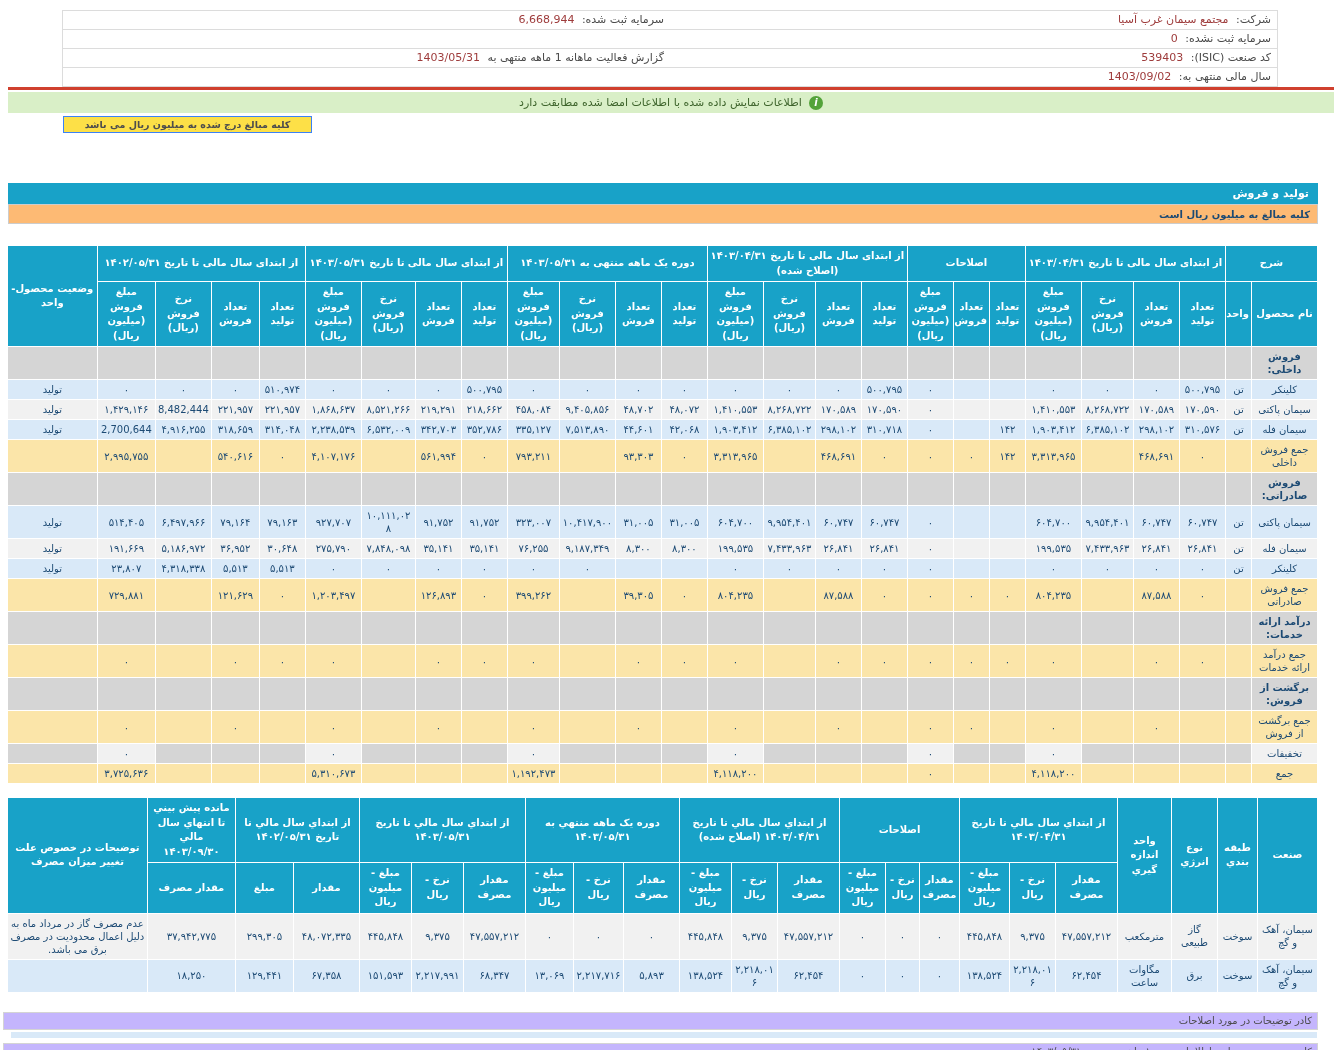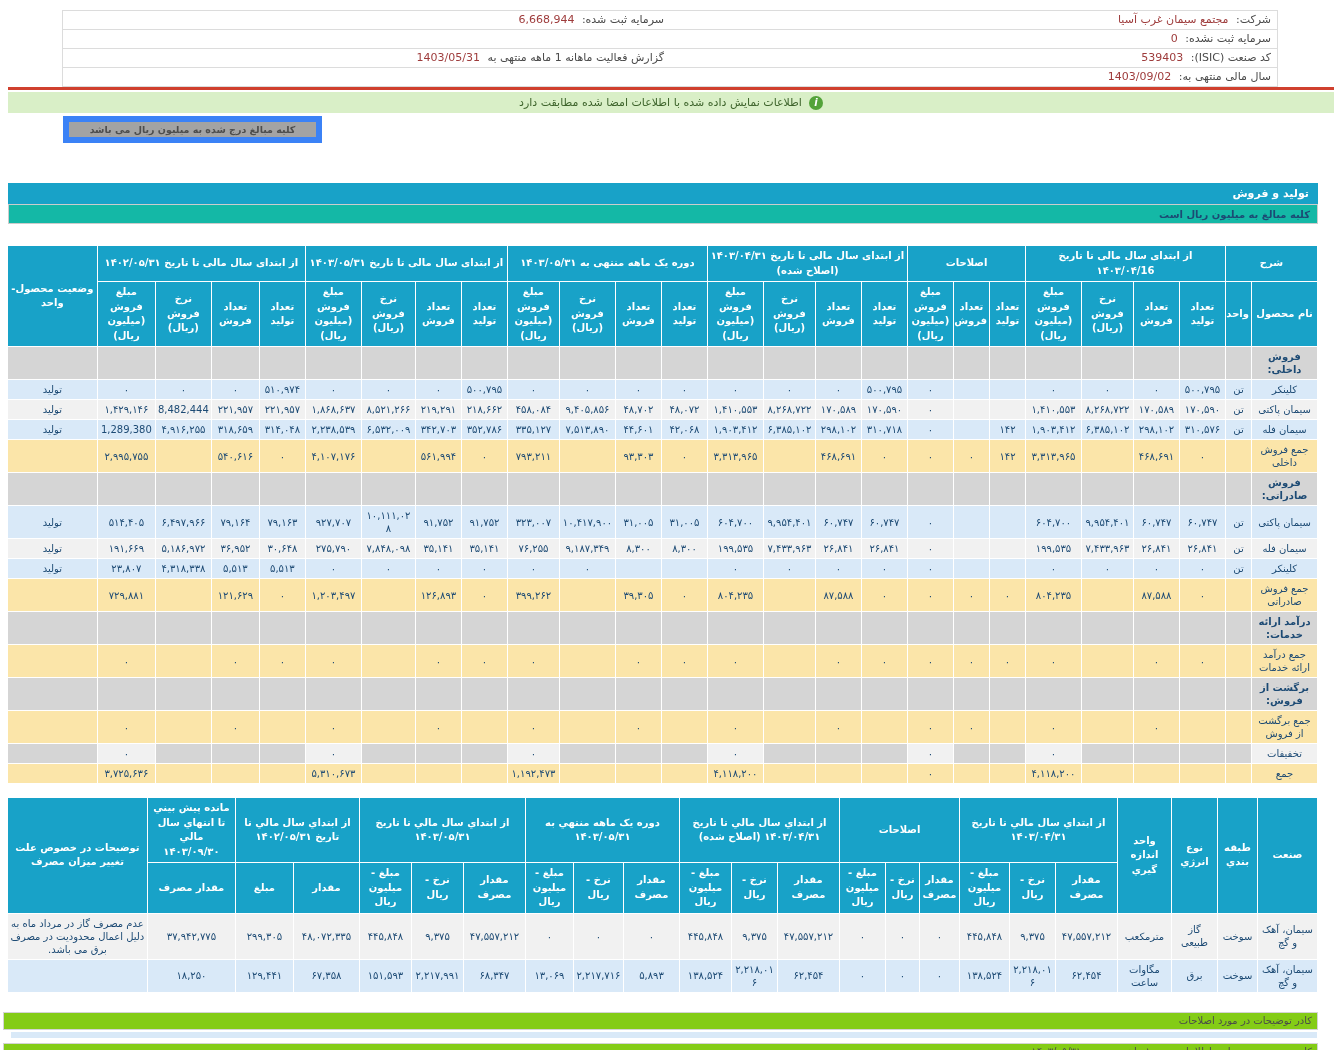--- a/index.html
+++ b/index.html
@@ -12,46 +12,46 @@
   .info{position:absolute;top:10px;right:64px;width:1214px;border:1px solid #dcdcdc;border-bottom:none;background:#fff;}
   .info-row{display:flex;border-bottom:1px solid #dcdcdc;height:18px;font-size:11px;line-height:18px;}
   .info-cell{flex:1;padding:0 6px;white-space:nowrap;overflow:hidden;}
   .info-label{color:#4a4a4a;}
   .info-value{color:#9e3b3b;margin-right:4px;}
   .red-line{position:absolute;top:87px;right:8px;left:8px;height:3px;background:#d0402e;}
   .green-bar{position:absolute;top:92px;right:8px;left:8px;height:21px;background:#d9efc7;
     display:flex;align-items:center;justify-content:center;font-size:11px;color:#3e642c;}
   .info-icon{display:inline-flex;width:14px;height:14px;border-radius:50%;background:#53a339;color:#fff;
     font-weight:700;font-size:10px;font-style:italic;align-items:center;justify-content:center;margin-left:7px;}
-  .amounts-note{position:absolute;top:116px;left:63px;width:247px;height:15px;border:6px solid #3b82f6;
-    font-size:9.5px;line-height:15px;text-align:center;color:#4d4d4d;font-weight:700;background:#a3a3a3;}
+  .amounts-note{position:absolute;top:116px;left:63px;width:247px;height:15px;border:1px solid #3b82f6;
+    font-size:9.5px;line-height:15px;text-align:center;color:#4d4d4d;font-weight:700;background:#fde047;}
   
   .section{position:absolute;right:24px;width:1310px;}
   .prod{top:183px;}
   .energy{top:797px;}
   .sec-title{height:21px;background:#18a2c8;color:#fff;font-weight:700;font-size:11px;line-height:21px;padding-right:9px;box-sizing:border-box;}
-  .sec-note{height:20px;border:1px solid #ccc;background:#14b8a6;font-size:10px;font-weight:700;color:#1c4a74;
+  .sec-note{height:20px;border:1px solid #ccc;background:#fdba74;font-size:10px;font-weight:700;color:#1c4a74;
     line-height:20px;padding-right:7px;box-sizing:border-box;}
   .tbl-gap{height:21px;}
   
   table.rep{width:1310px;table-layout:fixed;border-collapse:collapse;background:#fff;border:1px solid #cfcfcf;}
   table.rep th{background:#18a2c8;color:#fff;border:1px solid #fff;font-size:10px;font-weight:700;
     padding:3px 2px;line-height:1.45;vertical-align:middle;overflow:hidden;}
   table.rep td{border:1px solid #fff;font-size:10px;color:#1c4a74;text-align:center;
     padding:3px 2px;line-height:13px;vertical-align:middle;overflow:hidden;word-wrap:break-word;}
   td.c-lead{text-align:right;padding-right:4px;}
   td.c-tail{text-align:right;padding-right:5px;}
   .r-section td{background:#d5d5d5;font-weight:700;color:#17456d;}
   .r-blue td{background:#d9e9f8;}
   .r-gray td{background:#f1f1f1;}
   .r-sum td{background:#fbe5a9;}
   .r-mixed td.lit{background:#f1f1f1;}
   .r-mixed td.dim{background:#d5d5d5;}
   
-  .bar-gray{position:absolute;right:24px;width:1308px;height:16px;background:#84cc16;border:1px solid #d4d4d4;
+  .bar-gray{position:absolute;right:24px;width:1308px;height:16px;background:#c4b5fd;border:1px solid #d4d4d4;
     font-size:10px;color:#4a4a4a;line-height:16px;padding-right:5px;box-sizing:content-box;}
   .bar1{top:1012px;}
   .bar-blue{position:absolute;top:1032px;right:25px;width:1306px;height:6px;background:#d9e9f8;}
   .bar2{top:1043px;}
 </style>
 </head>
 <body>
 
 <div class="info">
   <div class="info-row">
@@ -126,21 +126,21 @@
         <col style="width:56px">
       <col style="width:46px">
         <col style="width:48px">
         <col style="width:56px">
         <col style="width:58px">
       <col style="width:90px">
     </colgroup>
     <thead>
         <tr>
           <th colspan="2">شرح</th>
-          <th colspan="4">از ابتدای سال مالی تا تاریخ ۱۴۰۳/۰۴/16</th>
+          <th colspan="4">از ابتدای سال مالی تا تاریخ ۱۴۰۳/۰۴/۳۱</th>
           <th colspan="3">اصلاحات</th>
           <th colspan="4">از ابتدای سال مالی تا تاریخ ۱۴۰۳/۰۴/۳۱ (اصلاح شده)</th>
           <th colspan="4">دوره یک ماهه منتهی به ۱۴۰۳/۰۵/۳۱</th>
           <th colspan="4">از ابتدای سال مالی تا تاریخ ۱۴۰۳/۰۵/۳۱</th>
           <th colspan="4">از ابتدای سال مالی تا تاریخ ۱۴۰۲/۰۵/۳۱</th>
           <th rowspan="2">وضعیت محصول- واحد</th>
         </tr>
         <tr>
           <th>نام محصول</th>
           <th>واحد</th>
@@ -272,21 +272,21 @@
           <td class="c-num">۴۴,۶۰۱</td>
           <td class="c-num">۷,۵۱۳,۸۹۰</td>
           <td class="c-num">۳۳۵,۱۲۷</td>
           <td class="c-num">۳۵۲,۷۸۶</td>
           <td class="c-num">۳۴۲,۷۰۳</td>
           <td class="c-num">۶,۵۳۲,۰۰۹</td>
           <td class="c-num">۲,۲۳۸,۵۳۹</td>
           <td class="c-num">۳۱۴,۰۴۸</td>
           <td class="c-num">۳۱۸,۶۵۹</td>
           <td class="c-num">۴,۹۱۶,۲۵۵</td>
-          <td class="c-num">1,289,380</td>
+          <td class="c-num">2,700,644</td>
           <td class="c-tail">تولید</td>
         </tr>
         <tr class="r-sum">
           <td class="c-lead">جمع فروش داخلی</td>
           <td class="c-lead"></td>
           <td class="c-num">۰</td>
           <td class="c-num">۴۶۸,۶۹۱</td>
           <td class="c-num"></td>
           <td class="c-num">۳,۳۱۳,۹۶۵</td>
           <td class="c-num">۱۴۲</td>

